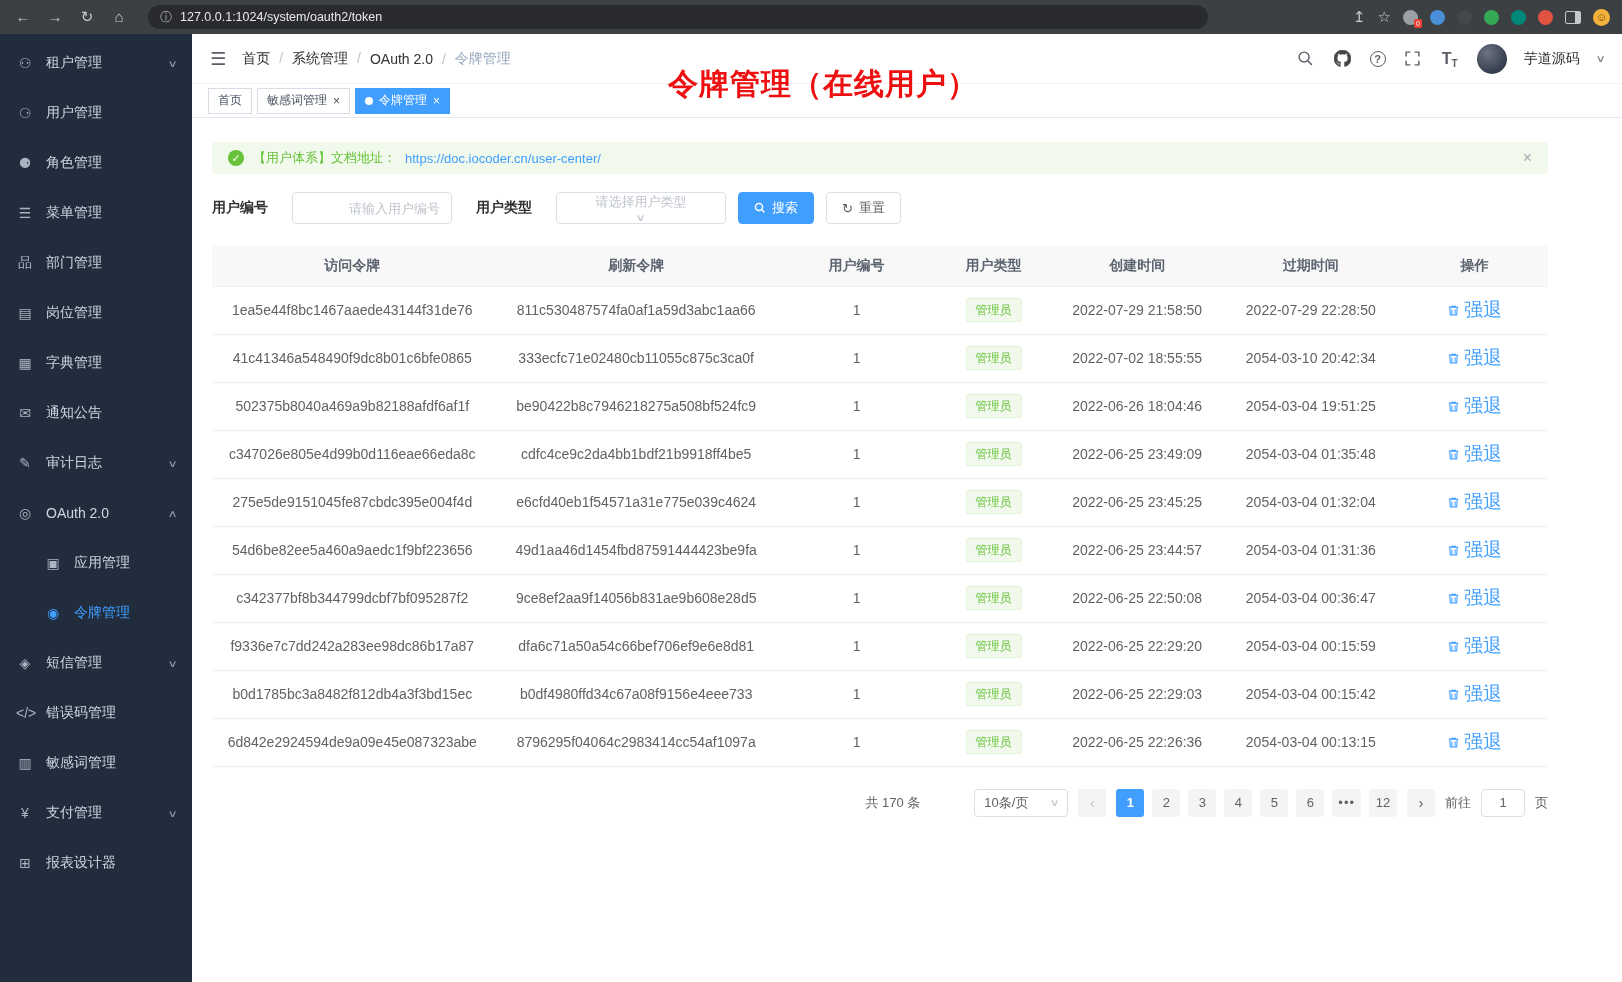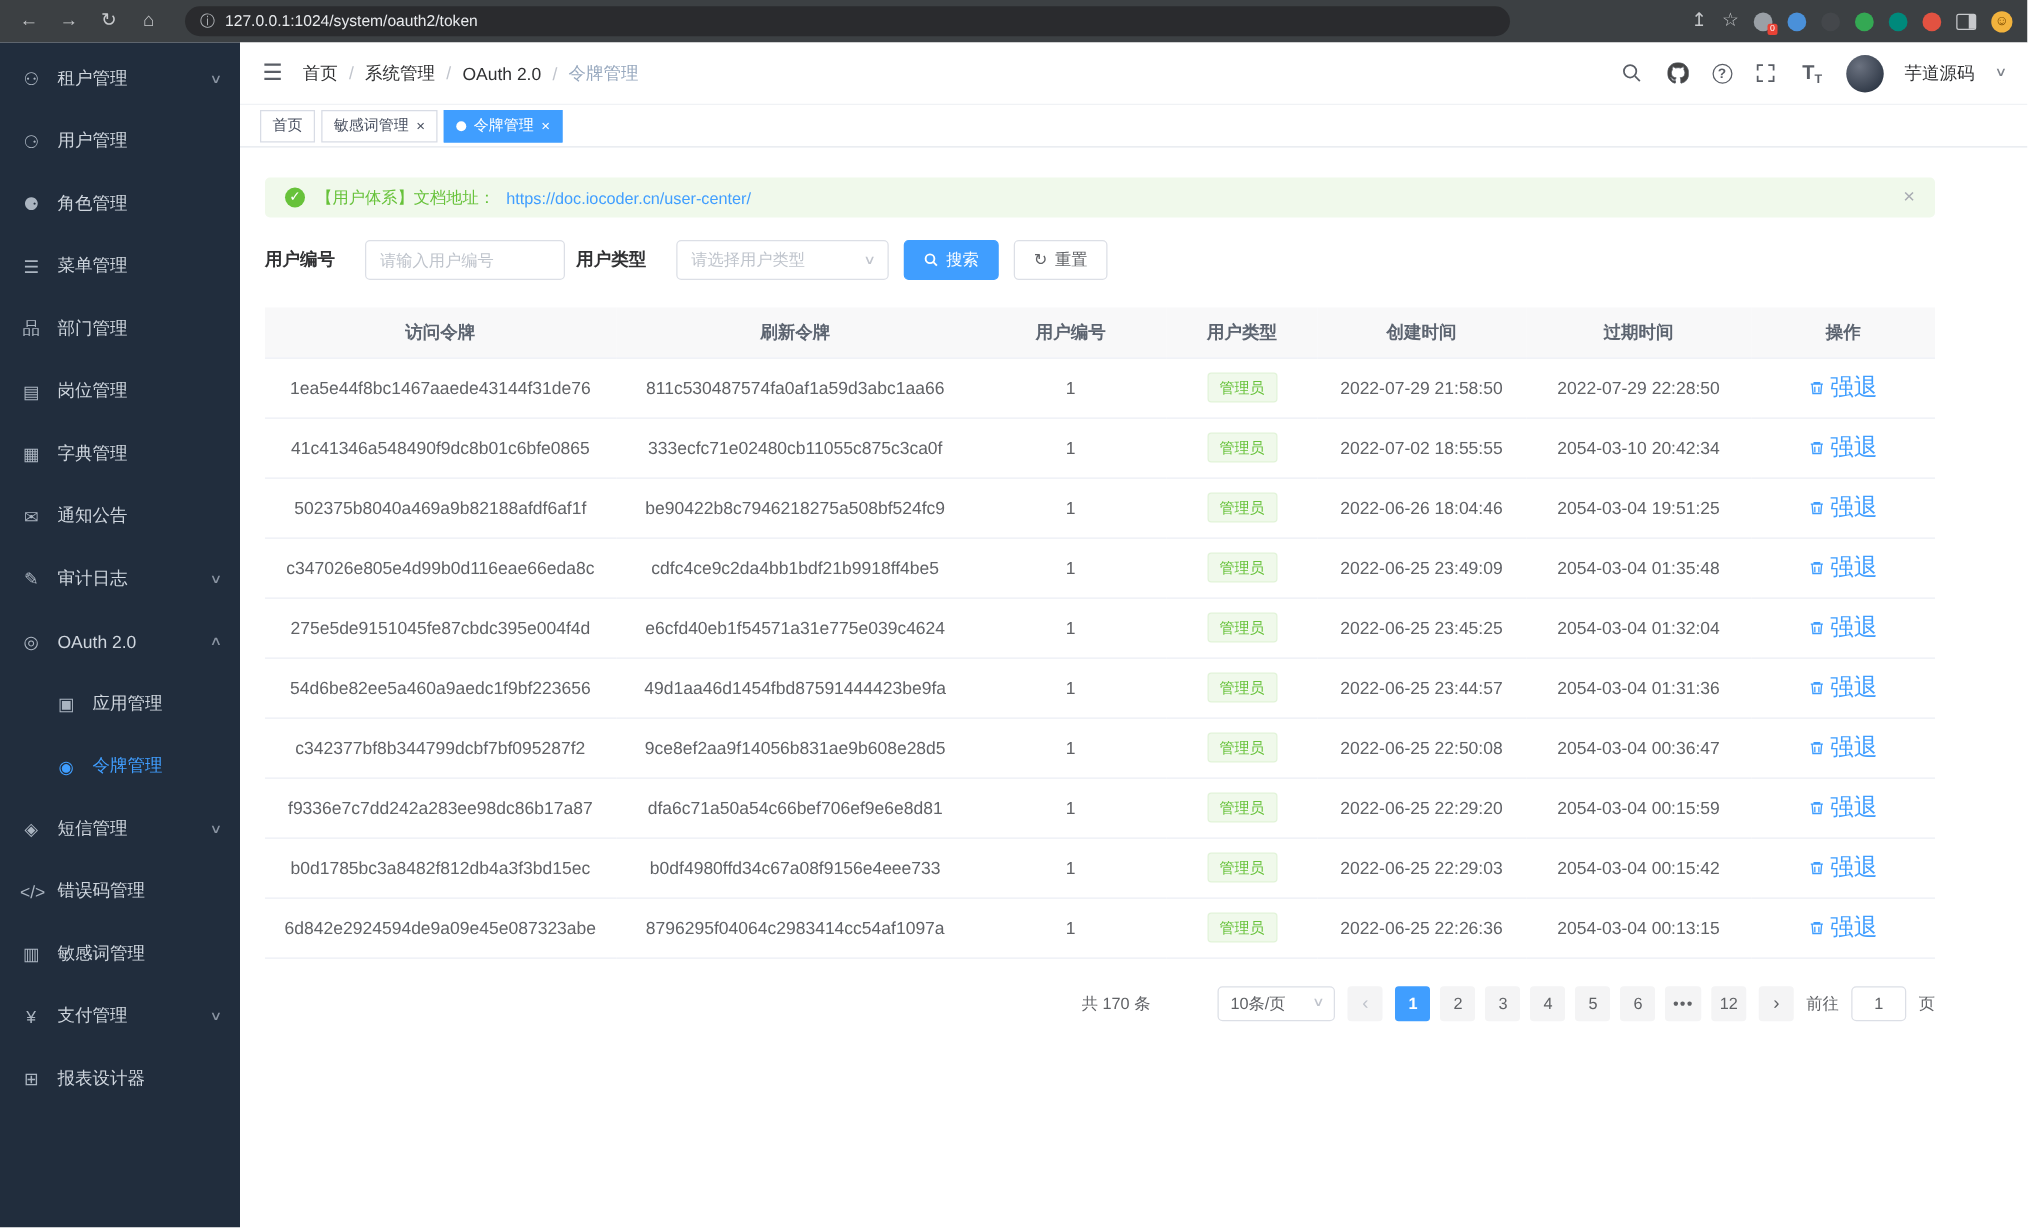--- a/index.html
+++ b/index.html
@@ -73,24 +73,24 @@
     padding:0 16px;font-size:13px;}
   .check{width:16px;height:16px;border-radius:50%;background:#67c23a;color:#fff;font-size:11px;line-height:16px;
     text-align:center;flex:0 0 auto;}
   .a-text{color:#67c23a;}
   .a-link{color:#409eff;text-decoration:none;cursor:pointer;}
   .a-close{margin-left:auto;color:#a8abb2;font-size:16px;cursor:pointer;}
 
   .filters{margin-top:18px;display:flex;align-items:center;}
   .f-label{font-size:14px;font-weight:700;color:#303133;margin-right:24px;white-space:nowrap;}
   .f-input{width:160px;height:32px;border:1px solid #dcdfe6;border-radius:4px;padding:0 11px;font-size:13px;
-    color:#606266;outline:none;margin-right:9px;font-family:inherit;}
+    color:#606266;outline:none;margin-right:24px;font-family:inherit;text-align:right;}
   .f-input::placeholder{color:#bfc4cc;}
   .f-select{width:170px;height:32px;border:1px solid #dcdfe6;border-radius:4px;padding:0 11px;font-size:13px;
-    color:#bfc4cc;display:flex;align-items:center;justify-content:space-between;cursor:pointer;margin-right:12px;}
+    color:#bfc4cc;display:flex;align-items:center;justify-content:space-between;cursor:pointer;margin-right:12px;flex-direction:column;}
   .sel-arrow{font-style:normal;font-size:10px;color:#c0c4cc;transform:scaleX(1.4);}
   .btn{height:32px;border-radius:4px;font-size:13px;display:inline-flex;align-items:center;gap:6px;
     padding:0 15px;cursor:pointer;border:1px solid transparent;font-family:inherit;}
   .btn-primary{background:#409eff;color:#fff;border-color:#409eff;}
   .btn-primary svg{width:12px;height:12px;stroke:#fff;}
   .btn-plain{background:#fff;color:#606266;border-color:#dcdfe6;margin-left:12px;}
   .btn-plain .r-ic{font-size:13px;}
 
   .table-wrap{margin-top:22px;}
   table{width:100%;border-collapse:collapse;table-layout:fixed;}
@@ -525,13 +525,14 @@
           <button type="button" class="p-btn nav next">›</button>
           <span>前往</span>
           <input class="p-goto" value="1" style="">
           <span>页</span>
         </div>
 
       </section>
     </div>
   </div>
 
+  <div class="annotation">令牌管理（在线用户）</div>
 </div>
 
 </body></html>

